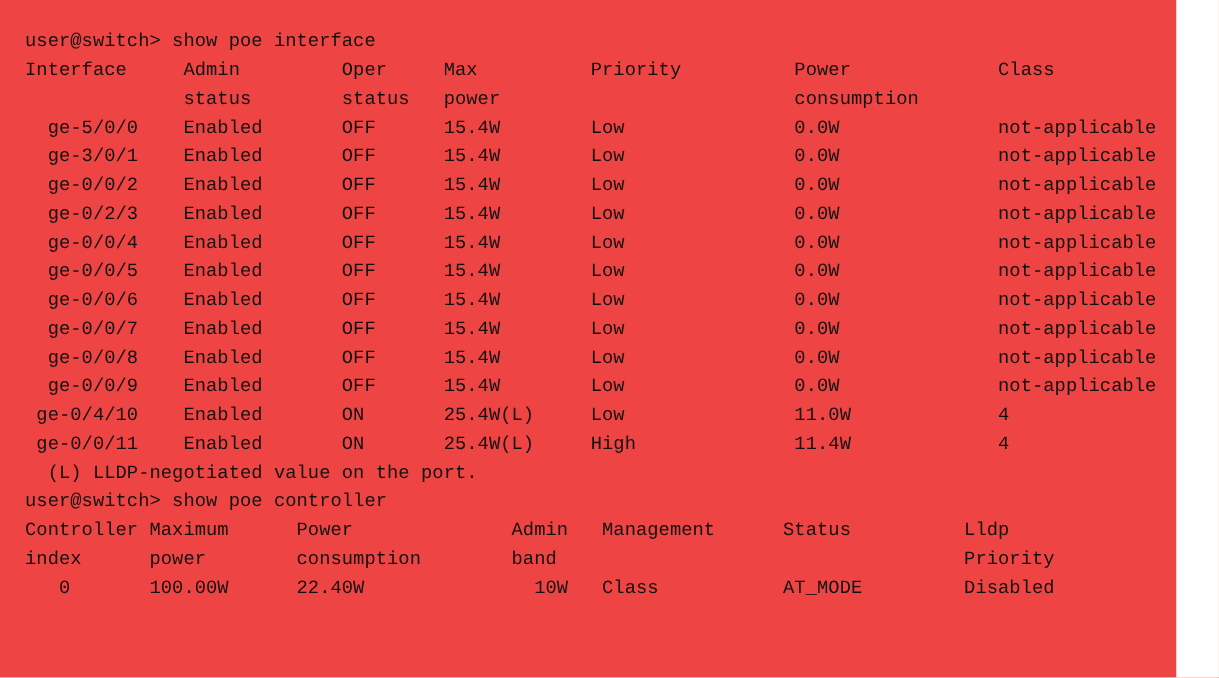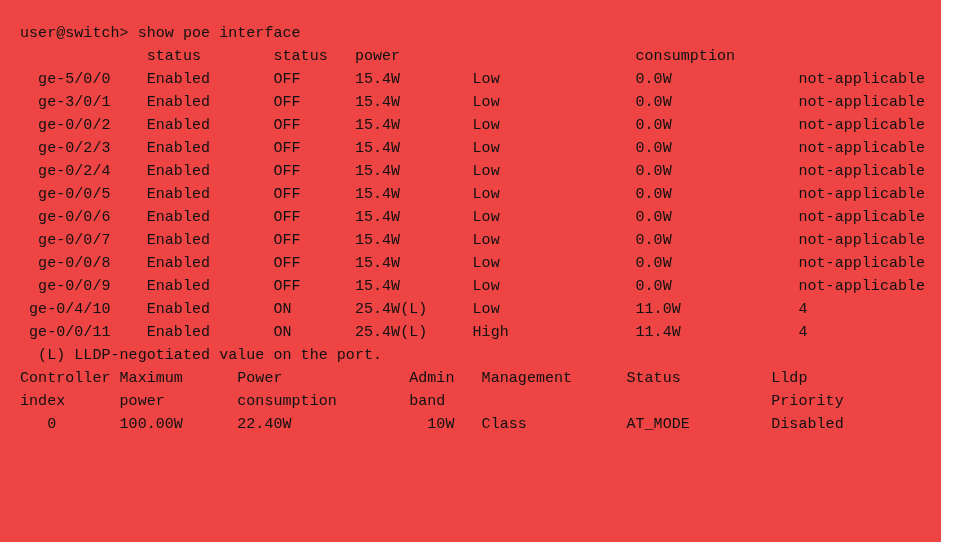--- a/index.html
+++ b/index.html
@@ -44,35 +44,37 @@
     color: #111111;
   }
 </style>
 </head>
 <body>
 
 <div id="screen">
   <div class="console">
 
     <div class="line prompt-line">user@switch&gt; show poe interface</div>
+    <div class="line header-line">Interface     Admin         Oper     Max          Priority          Power             Class</div>
     <div class="line header-line">              status        status   power                          consumption</div>
 
     <div class="line data-line">  ge-5/0/0    Enabled       OFF      15.4W        Low               0.0W              not-applicable</div>
     <div class="line data-line">  ge-3/0/1    Enabled       OFF      15.4W        Low               0.0W              not-applicable</div>
     <div class="line data-line">  ge-0/0/2    Enabled       OFF      15.4W        Low               0.0W              not-applicable</div>
     <div class="line data-line">  ge-0/2/3    Enabled       OFF      15.4W        Low               0.0W              not-applicable</div>
-    <div class="line data-line">  ge-0/2/4    Enabled       OFF      15.4W        Low               0.0W              not-applicable</div>
+    <div class="line data-line">  ge-0/0/4    Enabled       OFF      15.4W        Low               0.0W              not-applicable</div>
     <div class="line data-line">  ge-0/0/5    Enabled       OFF      15.4W        Low               0.0W              not-applicable</div>
     <div class="line data-line">  ge-0/0/6    Enabled       OFF      15.4W        Low               0.0W              not-applicable</div>
     <div class="line data-line">  ge-0/0/7    Enabled       OFF      15.4W        Low               0.0W              not-applicable</div>
     <div class="line data-line">  ge-0/0/8    Enabled       OFF      15.4W        Low               0.0W              not-applicable</div>
     <div class="line data-line">  ge-0/0/9    Enabled       OFF      15.4W        Low               0.0W              not-applicable</div>
     <div class="line data-line"> ge-0/4/10    Enabled       ON       25.4W(L)     Low               11.0W             4</div>
     <div class="line data-line"> ge-0/0/11    Enabled       ON       25.4W(L)     High              11.4W             4</div>
 
     <div class="line note-line">  (L) LLDP-negotiated value on the port.</div>
 
+    <div class="line prompt-line">user@switch&gt; show poe controller</div>
     <div class="line header-line">Controller Maximum      Power              Admin   Management      Status          Lldp</div>
     <div class="line header-line">index      power        consumption        band                                    Priority</div>
     <div class="line data-line">   0       100.00W      22.40W               10W   Class           AT_MODE         Disabled</div>
 
   </div>
 </div>
 
 </body></html>

